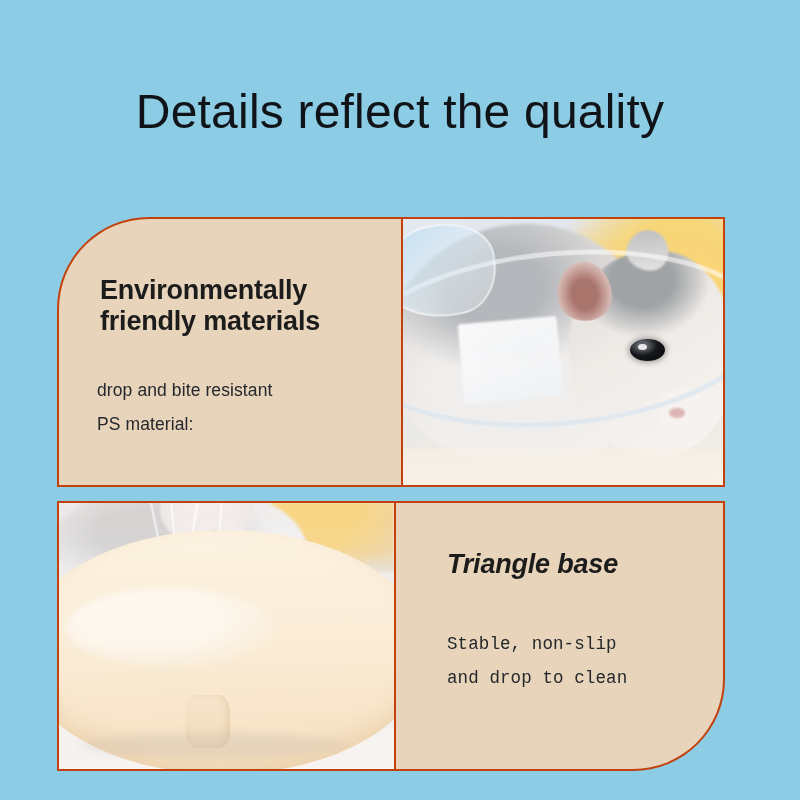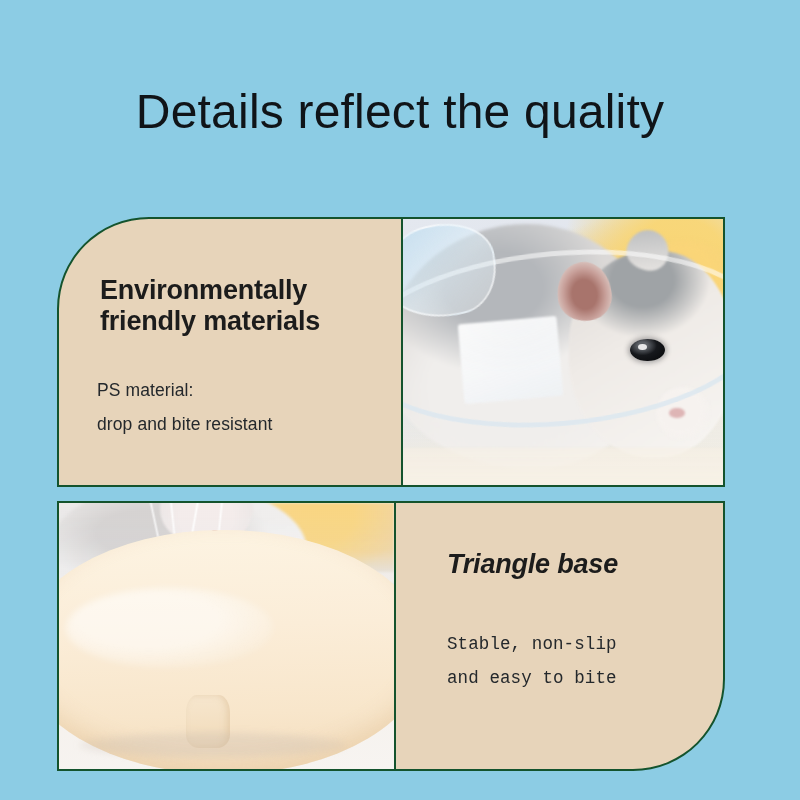--- a/index.html
+++ b/index.html
@@ -38,21 +38,21 @@
   .feature-row {
     position: absolute;
     display: flex;
   }
   #row-1 { left: 57px; top: 217px; width: 668px; height: 270px; }
   #row-2 { left: 57px; top: 501px; width: 668px; height: 270px; }
 
   .cell {
     position: relative;
     box-sizing: border-box;
-    border: 2px solid #14532d;
+    border: 2px solid #c2410c;
     overflow: hidden;
   }
 
   
   .text-cell {
     background: #e7d4ba;
     padding: 0;
   }
   #cell-env  { width: 345px; border-radius: 92px 0 0 0; border-right-width: 1px; }
   #cell-tri  { width: 330px; border-radius: 0 0 92px 0; border-left-width: 1px; }
@@ -369,22 +369,22 @@
 
 <div id="page">
 
   <div id="page-title">Details reflect the quality</div>
 
   <div id="row-1" class="feature-row">
 
     <div id="cell-env" class="cell text-cell">
       <div id="env-heading" class="feature-heading">Environmentally friendly materials</div>
       <div id="env-body" class="feature-body">
+        <div>drop and bite resistant</div>
         <div>PS material:</div>
-        <div>drop and bite resistant</div>
       </div>
     </div>
 
     <div id="cell-photo-hamster" class="cell photo-cell">
       <div id="photo-hamster" class="photo">
         <div class="bed-yellow"></div>
         <div class="house-bowl"></div>
         <div class="hamster-body"></div>
         <div class="house-plate"></div>
         <div class="hamster-head"></div>
@@ -416,19 +416,19 @@
         <div class="base-bowl-sheen"></div>
         <div class="base-leg"></div>
         <div class="base-shadow"></div>
       </div>
     </div>
 
     <div id="cell-tri" class="cell text-cell">
       <div id="tri-heading" class="feature-heading">Triangle base</div>
       <div id="tri-body" class="feature-body">
         <div>Stable, non-slip</div>
-        <div>and easy to bite</div>
+        <div>and drop to clean</div>
       </div>
     </div>
 
   </div>
 
 </div>
 
 </body></html>

